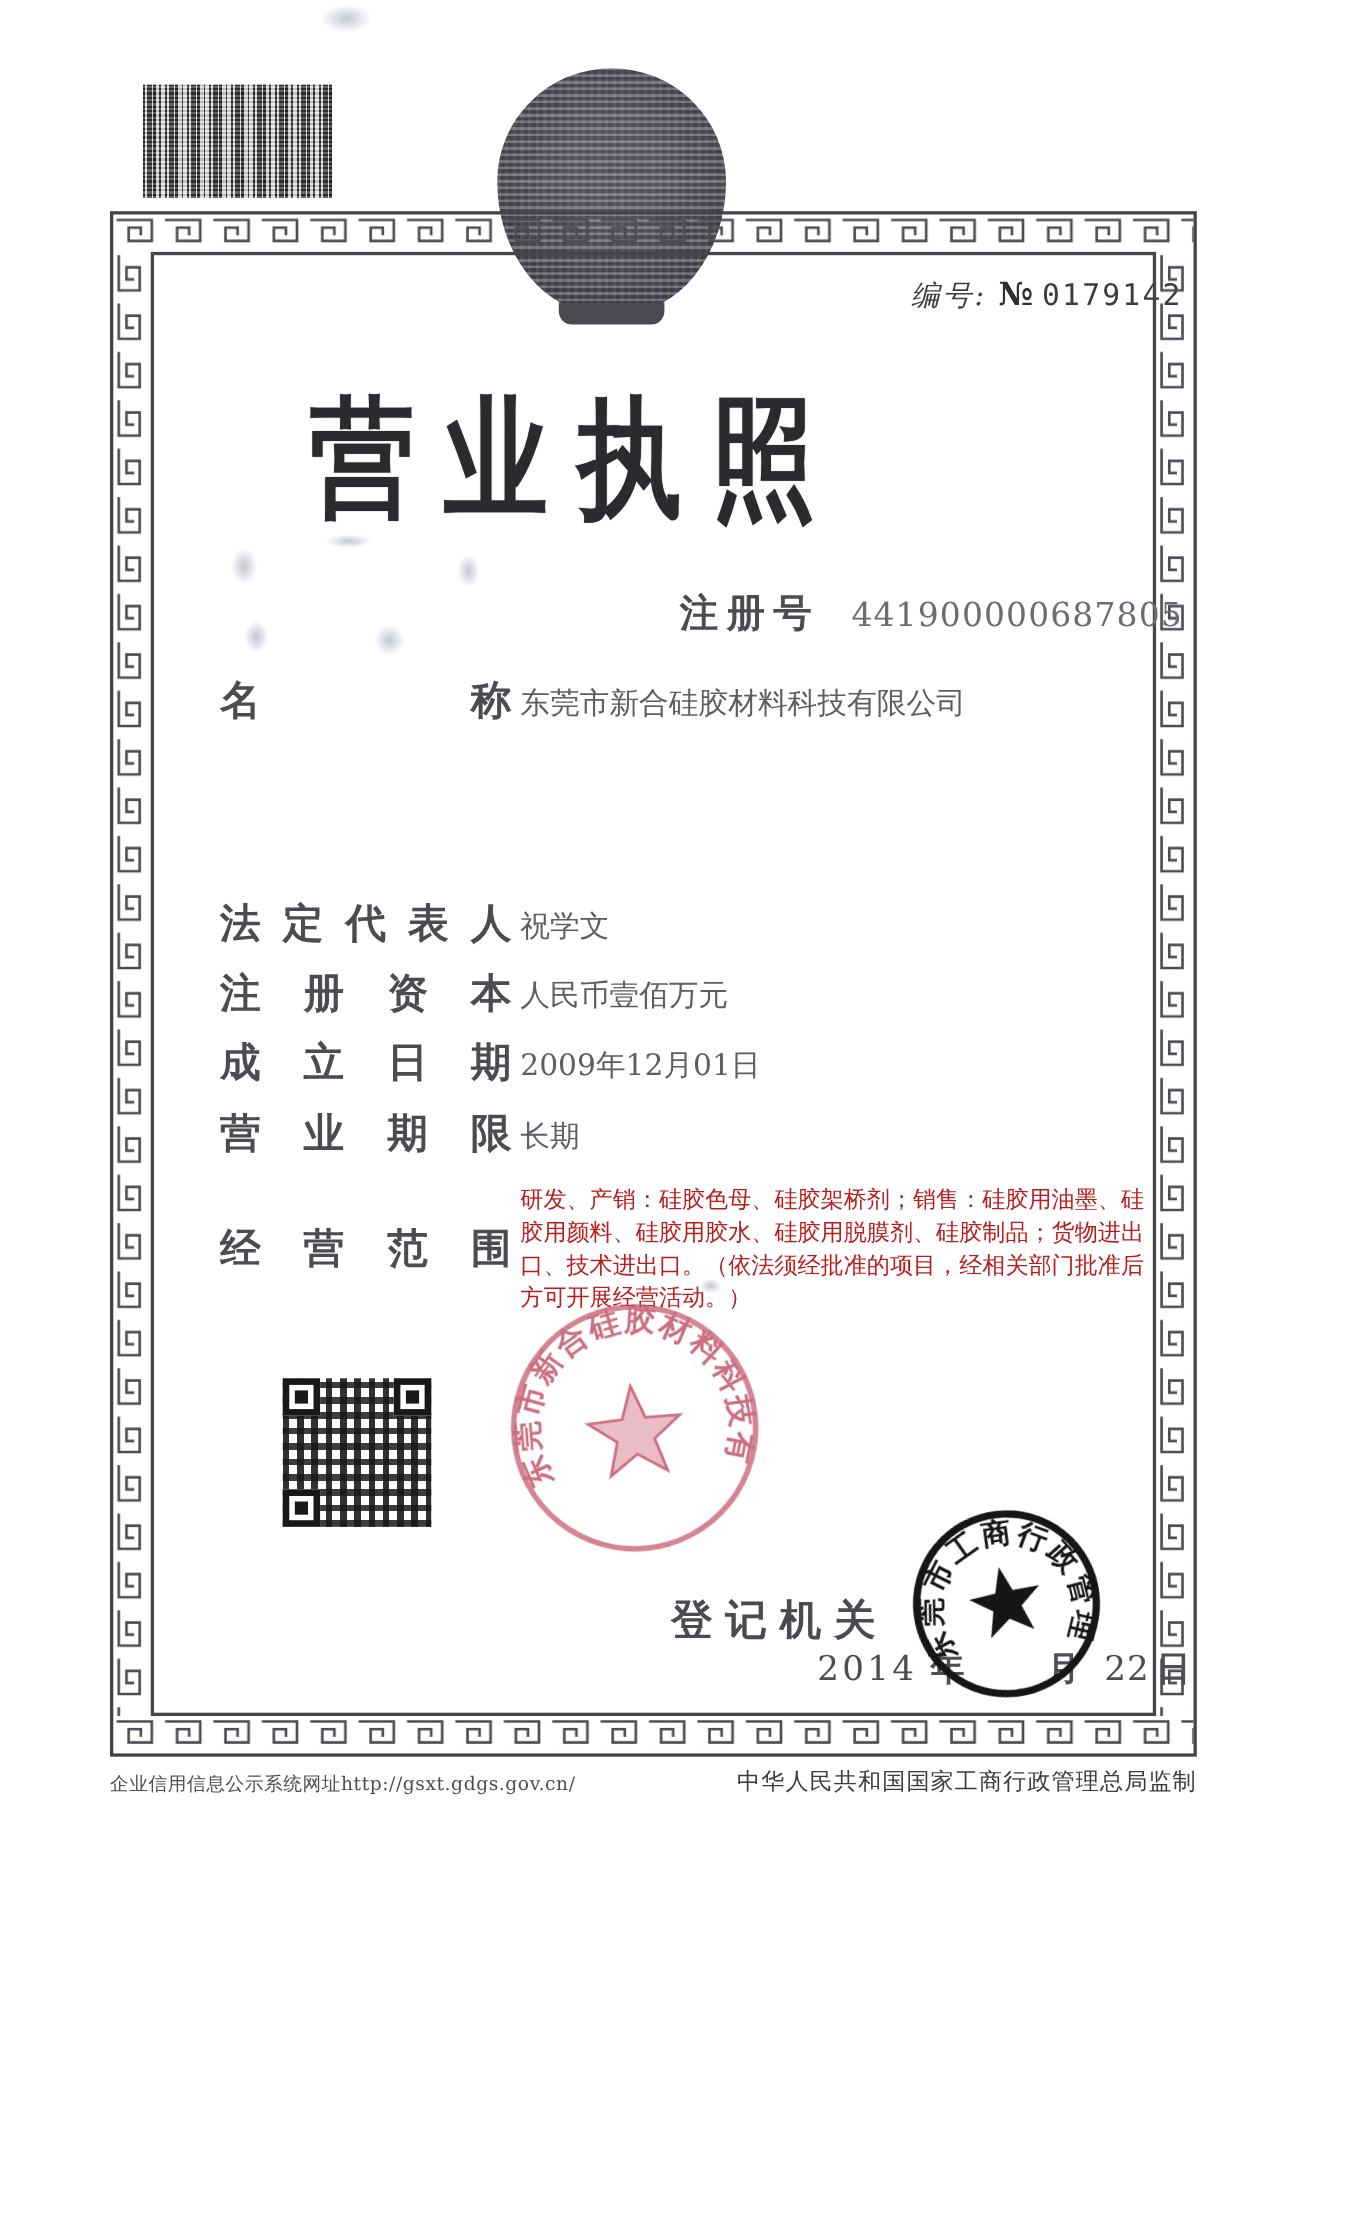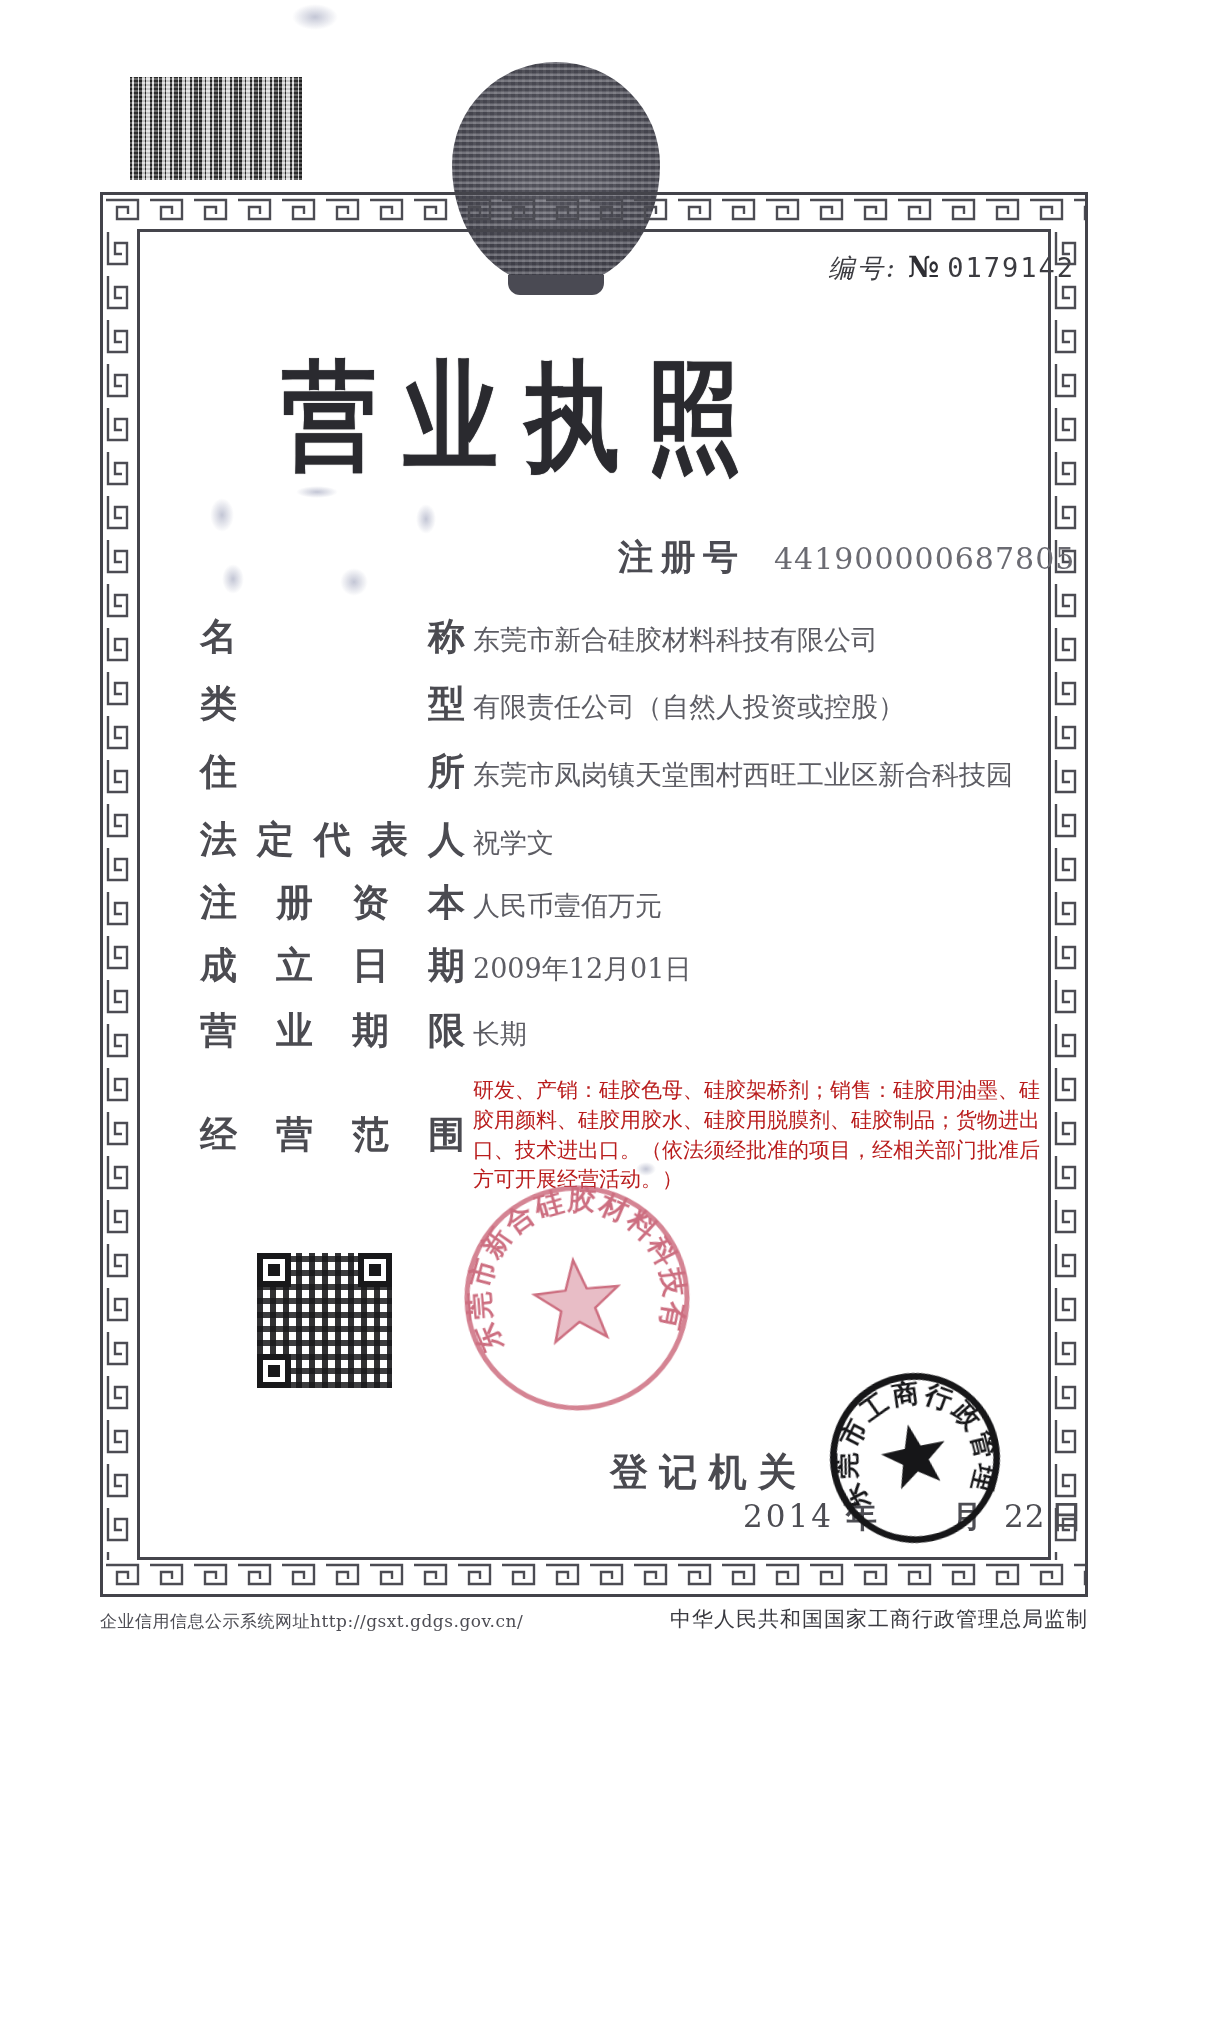--- a/index.html
+++ b/index.html
@@ -159,28 +159,20 @@
   <div class="title">营业执照</div>
 
   <div class="regline">
     <span class="reg-label">注册号</span>
     <span class="reg-num">441900000687805</span>
   </div>
 
   <div class="frow" style="top:616px">
     <div class="flabel">名称</div>
     <div class="fvalue">东莞市新合硅胶材料科技有限公司</div>
-  </div>
-  <div class="frow" style="top:683px">
-    <div class="flabel">类型</div>
-    <div class="fvalue">有限责任公司（自然人投资或控股）</div>
-  </div>
-  <div class="frow" style="top:751px">
-    <div class="flabel">住所</div>
-    <div class="fvalue">东莞市凤岗镇天堂围村西旺工业区新合科技园</div>
   </div>
   <div class="frow" style="top:819px">
     <div class="flabel">法定代表人</div>
     <div class="fvalue">祝学文</div>
   </div>
   <div class="frow" style="top:882px">
     <div class="flabel">注册资本</div>
     <div class="fvalue">人民币壹佰万元</div>
   </div>
   <div class="frow" style="top:945px">

